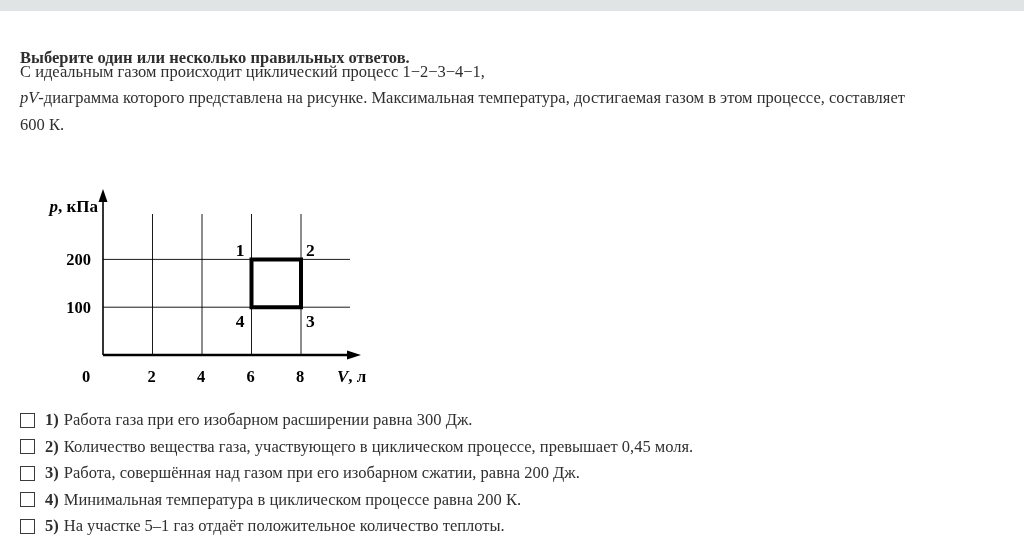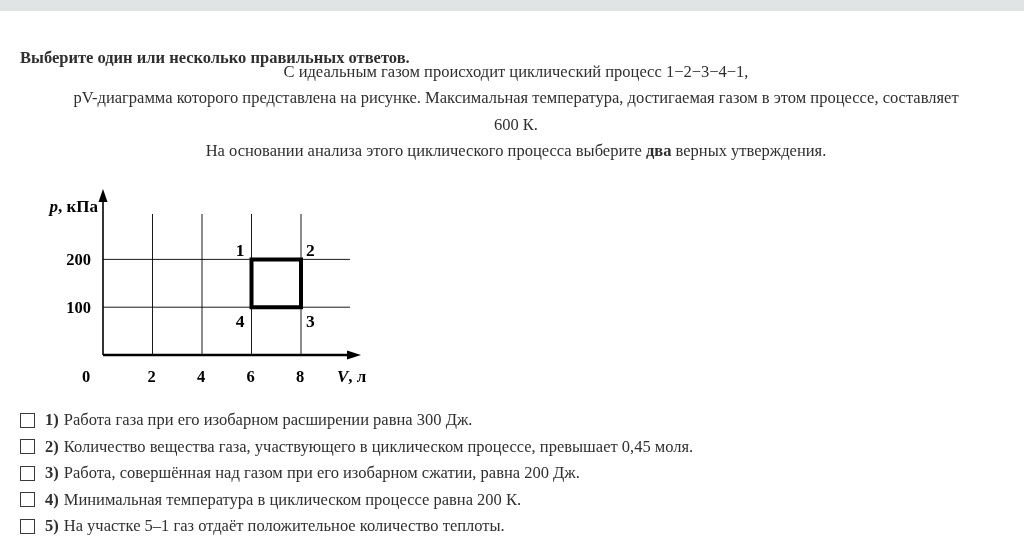--- a/index.html
+++ b/index.html
@@ -4,23 +4,23 @@
 <style>
   html,body{margin:0;padding:0;}
   body{
     width:1024px;height:560px;position:relative;overflow:hidden;
     background:#ffffff;color:#2f2f2f;
     font-family:"Liberation Serif", serif;
   }
   .topbar{position:absolute;left:0;top:0;width:1024px;height:11px;background:#e0e4e4;}
   .title{position:absolute;left:20px;top:27px;font-size:16.5px;font-weight:bold;white-space:nowrap;margin-top:21px;}
   .question{position:absolute;left:20px;top:59px;width:992px;font-size:16.5px;line-height:26.3px;}
-  .question .ital{}
+  .question .ital{font-style:italic;}
   .question .bold{font-weight:bold;}
-  .qline{white-space:nowrap;text-align:center;}
+  .qline{white-space:nowrap;}
   .chart{position:absolute;left:35px;top:188px;width:345px;height:207px;}
   .chart svg{display:block;}
   .chart text{font-family:"Liberation Serif", serif;font-weight:bold;fill:#000;}
   .options{position:absolute;left:20px;top:407px;font-size:16.5px;}
   .opt{display:flex;align-items:center;height:26.5px;white-space:nowrap;}
   .cb{
     width:13px;height:13px;border:1.6px solid #3a3a3a;background:#fff;
     margin-right:10px;flex:none;cursor:pointer;
   }
   .num{font-weight:bold;margin-right:5px;}
@@ -29,21 +29,20 @@
 <body>
 
 <div class="topbar"></div>
 
 <div class="title">Выберите один или несколько правильных ответов.</div>
 
 <div class="question">
   <div class="qline"><span>С идеальным газом происходит циклический процесс 1−2−3−4−1,</span></div>
   <div class="qline"><span class="ital">pV</span><span>-диаграмма которого представлена на рисунке. Максимальная температура, достигаемая газом в этом процессе, составляет</span></div>
   <div class="qline"><span>600 К.</span></div>
-  <div class="qline"><span>На основании анализа этого циклического процесса выберите </span><span class="bold">два</span><span> верных утверждения.</span></div>
 </div>
 
 <div class="chart">
   <svg width="345" height="207" viewBox="0 0 345 207" xmlns="http://www.w3.org/2000/svg">
       <line x1="117.5" y1="26" x2="117.5" y2="167" stroke="#000" stroke-width="0.9"></line>
       <line x1="167" y1="26" x2="167" y2="167" stroke="#000" stroke-width="0.9"></line>
       <line x1="216.5" y1="26" x2="216.5" y2="167" stroke="#000" stroke-width="0.9"></line>
       <line x1="266" y1="26" x2="266" y2="167" stroke="#000" stroke-width="0.9"></line>
       <line x1="68" y1="119.2" x2="315" y2="119.2" stroke="#000" stroke-width="0.9"></line>
       <line x1="68" y1="71.4" x2="315" y2="71.4" stroke="#000" stroke-width="0.9"></line>

